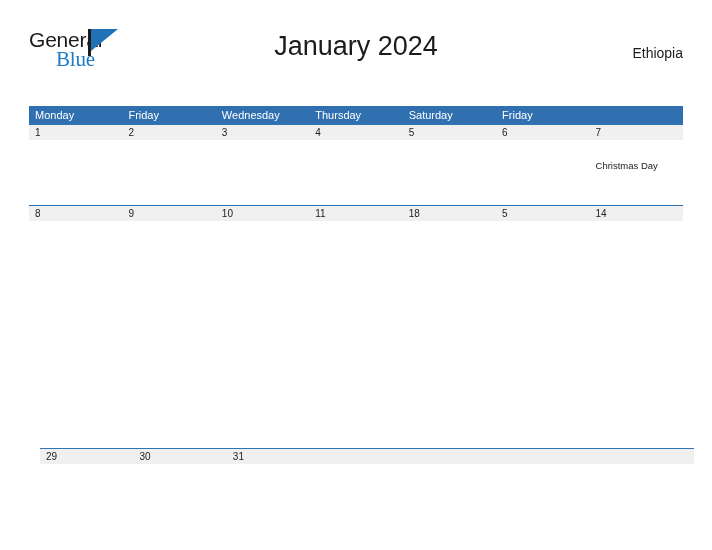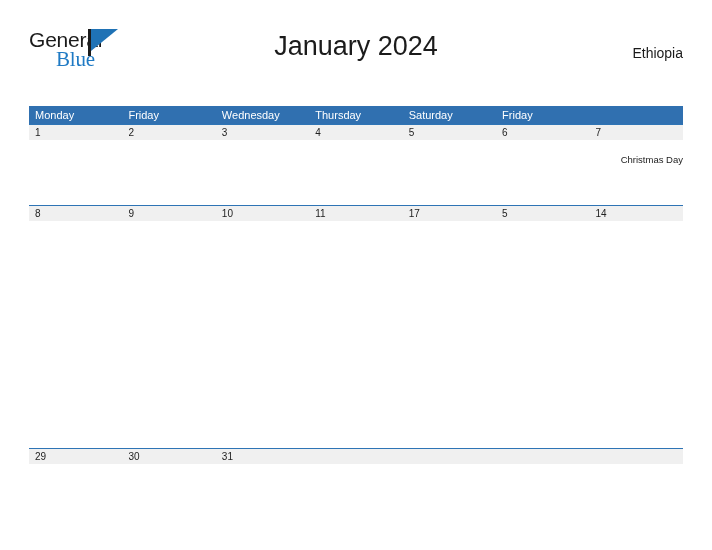--- a/index.html
+++ b/index.html
@@ -121,20 +121,21 @@
     font-family: "Liberation Sans", sans-serif;
   }
 
   .week-row {
     width: 654px;
     height: 81px;
     position: relative;
   }
   .week-row.short {
     height: 40px;
+    margin-left: 11px;
   }
   .week-band {
     display: flex;
     width: 654px;
     height: 15px;
     background: #f0f0f0;
     border-top: 1px solid #2e74b5;
     box-sizing: content-box;
   }
   .week-row:first-of-type .week-band {
@@ -155,26 +156,25 @@
     line-height: 15px;
     font-size: 10px;
     color: #222222;
     padding-left: 6px;
     box-sizing: border-box;
   }
   .day-evt {
     width: 93.43px;
     height: 66px;
     padding-left: 6px;
-    padding-top: 14px;
+    padding-top: 20px;
     box-sizing: border-box;
     font-size: 9.5px;
     color: #222222;
     line-height: 12px;
-    text-align: right;
   }
   .week-row.short .day-evt {
     height: 25px;
   }
 </style>
 </head>
 <body>
 
 <div class="page-header">
 
@@ -224,21 +224,21 @@
       <div class="day-evt">Christmas Day</div>
     </div>
   </div>
 
   <div class="week-row">
     <div class="week-band">
       <div class="day-num">8</div>
       <div class="day-num">9</div>
       <div class="day-num">10</div>
       <div class="day-num">11</div>
-      <div class="day-num">17</div>
+      <div class="day-num">18</div>
       <div class="day-num">5</div>
       <div class="day-num">14</div>
     </div>
     <div class="week-body">
       <div class="day-evt"></div>
       <div class="day-evt"></div>
       <div class="day-evt"></div>
       <div class="day-evt"></div>
       <div class="day-evt"></div>
       <div class="day-evt"></div>

